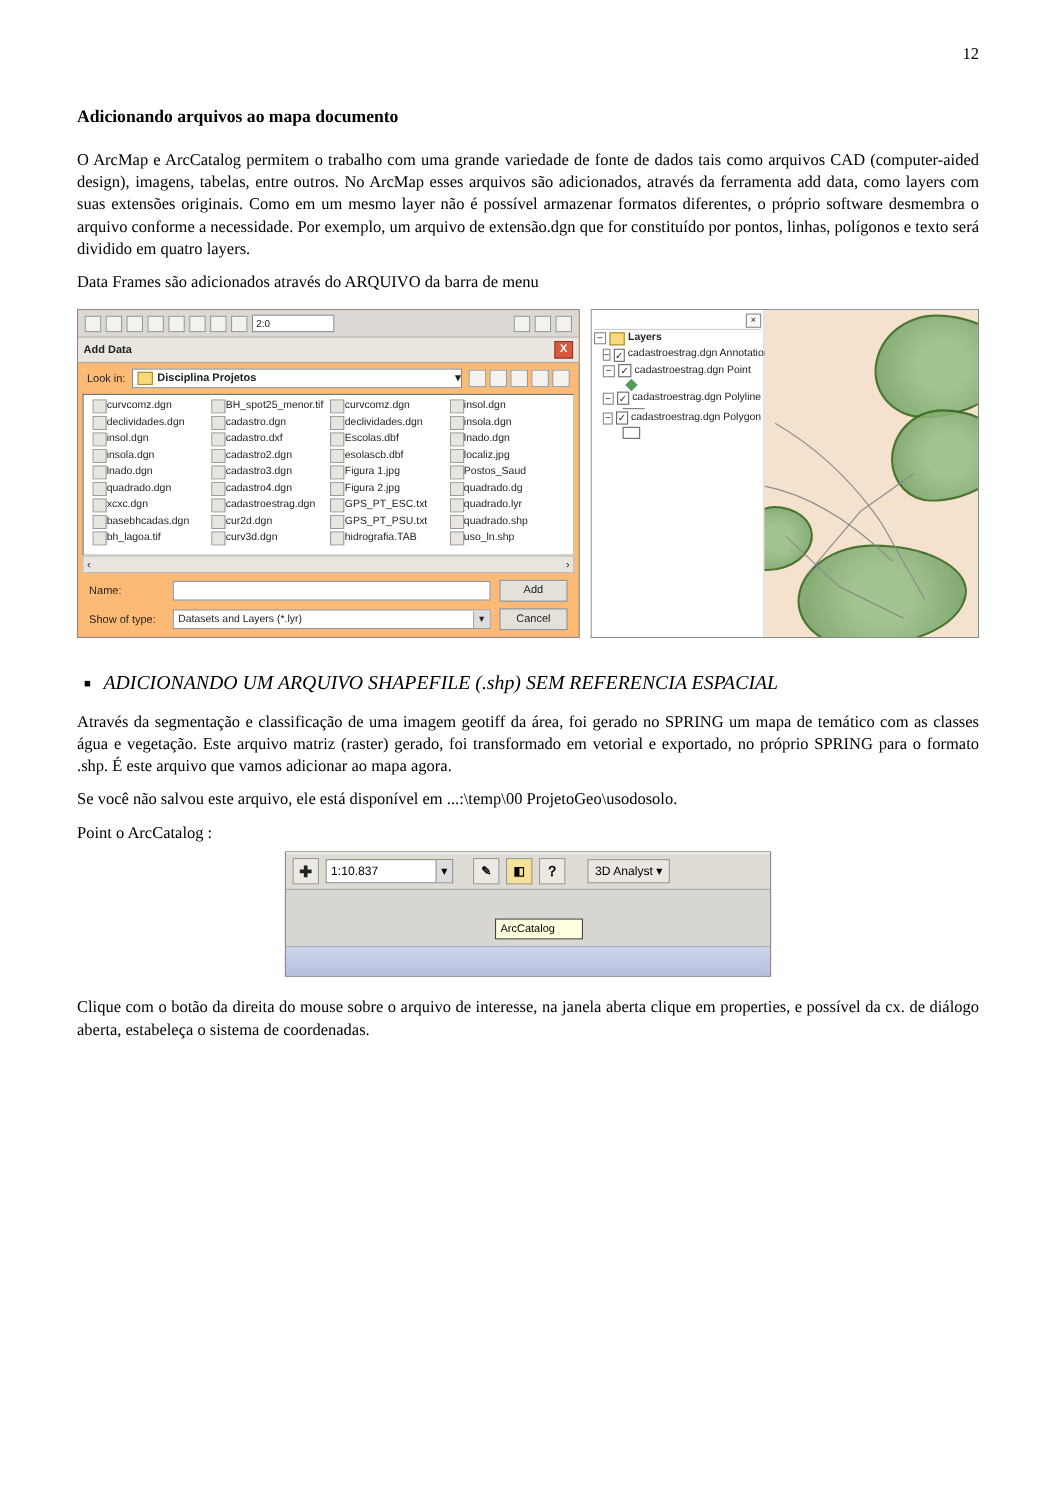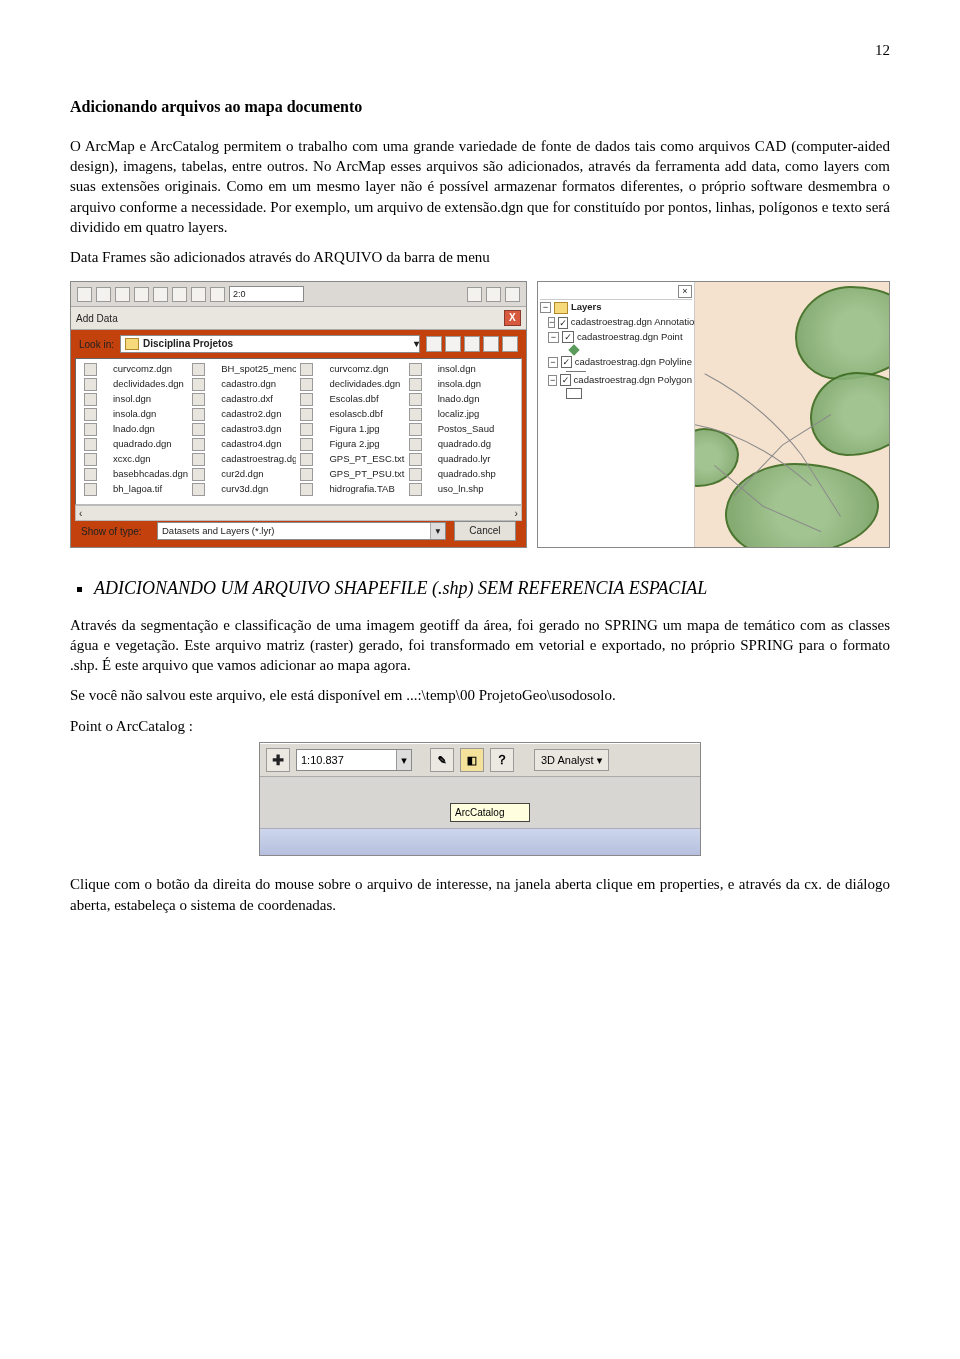--- a/index.html
+++ b/index.html
@@ -27,21 +27,21 @@
     text-align: justify;
     margin: 0 0 10px 0;
     font-size: 15px;
   }
   .images-row {
     display: flex;
     gap: 10px;
     margin: 14px 0 28px 0;
   }
   .img-panel {
-    background: #c2410c;
+    background: #fdba74;
     border: 1px solid #888;
     font-family: Tahoma, Verdana, sans-serif;
     font-size: 10px;
     color: #222;
   }
   
   .left-panel { width: 460px; }
   .toolbar-strip {
     display: flex;
     align-items: center;
@@ -63,21 +63,21 @@
     font-size: 9px;
     padding-left: 3px;
     line-height: 14px;
   }
   .add-data-title {
     display: flex; align-items: center; justify-content: space-between;
     background: #e9e6e0;
     padding: 3px 5px;
     border-bottom: 1px solid #aaa;
   }
-  .add-data-title .title-text { font-weight: normal; }
+  .add-data-title .title-text { font-weight: bold; }
   .close-x {
     width: 15px; height: 14px;
     background: #d85a3e;
     color: #fff;
     text-align: center;
     line-height: 14px;
     font-weight: bold;
     border: 1px solid #8a3a2a;
   }
   .lookin-row {
@@ -105,21 +105,21 @@
     display: grid;
     grid-template-columns: repeat(4, 1fr);
     gap: 2px 4px;
     padding: 4px 8px 8px 8px;
     background: #fff;
     margin: 0 4px;
     border: 1px inset #bbb;
     font-size: 9.5px;
   }
   .file-item {
-    display: flex; align-items: center; gap: 16px;
+    display: flex; align-items: center; gap: 0;
     white-space: nowrap;
     overflow: hidden;
   }
   .file-icon {
     width: 11px; height: 11px; flex-shrink: 0;
     background: #e8e5de;
     border: 1px solid #9a9a9a;
   }
   .scroll-row {
     display: flex; align-items: center; justify-content: space-between;
@@ -468,20 +468,25 @@
           <span>hidrografia.TAB</span>
         </div>
         <div class="file-item">
           <span class="file-icon"></span>
           <span>uso_ln.shp</span>
         </div>
       </div>
     <div class="scroll-row">
       <span>‹</span>
       <span>›</span>
+    </div>
+    <div class="form-row">
+      <label>Name:</label>
+      <div class="text-input"></div>
+      <div class="btn">Add</div>
     </div>
     <div class="form-row" style="padding-top:0">
       <label>Show of type:</label>
       <div class="text-input" style="padding-left:4px;line-height:16px;font-size:9.5px;display:flex;justify-content:space-between">
         <span>Datasets and Layers (*.lyr)</span>
         <span style="width:14px;text-align:center;background:#ddd;border-left:1px solid #aaa">▾</span>
       </div>
       <div class="btn">Cancel</div>
     </div>
   </div>
@@ -560,13 +565,13 @@
     <div class="big-icon" style="font-size:11px">✎</div>
     <div class="big-icon" style="background:#f5e29a;font-size:11px">◧</div>
     <div class="big-icon" style="font-size:13px">？</div>
     <div style="width:8px"></div>
     <div class="analyst-btn">3D Analyst ▾</div>
   </div>
   <div class="tooltip-box">ArcCatalog</div>
   <div style="height:26px;background:linear-gradient(#cdd6ec,#b6c0de);margin:0 0 0 0;border-top:1px solid #aab"></div>
 </div>
 
-<p class="body-text">Clique com o botão da direita do mouse sobre o arquivo de interesse, na janela aberta clique em properties, e através da cx. de diálogo aberta, estabeleça o sistema de coordenadas.</p>
+<p class="body-text">Clique com o botão da direita do mouse sobre o arquivo de interesse, na janela aberta clique em properties, e possível da cx. de diálogo aberta, estabeleça o sistema de coordenadas.</p>
 
 </body></html>

